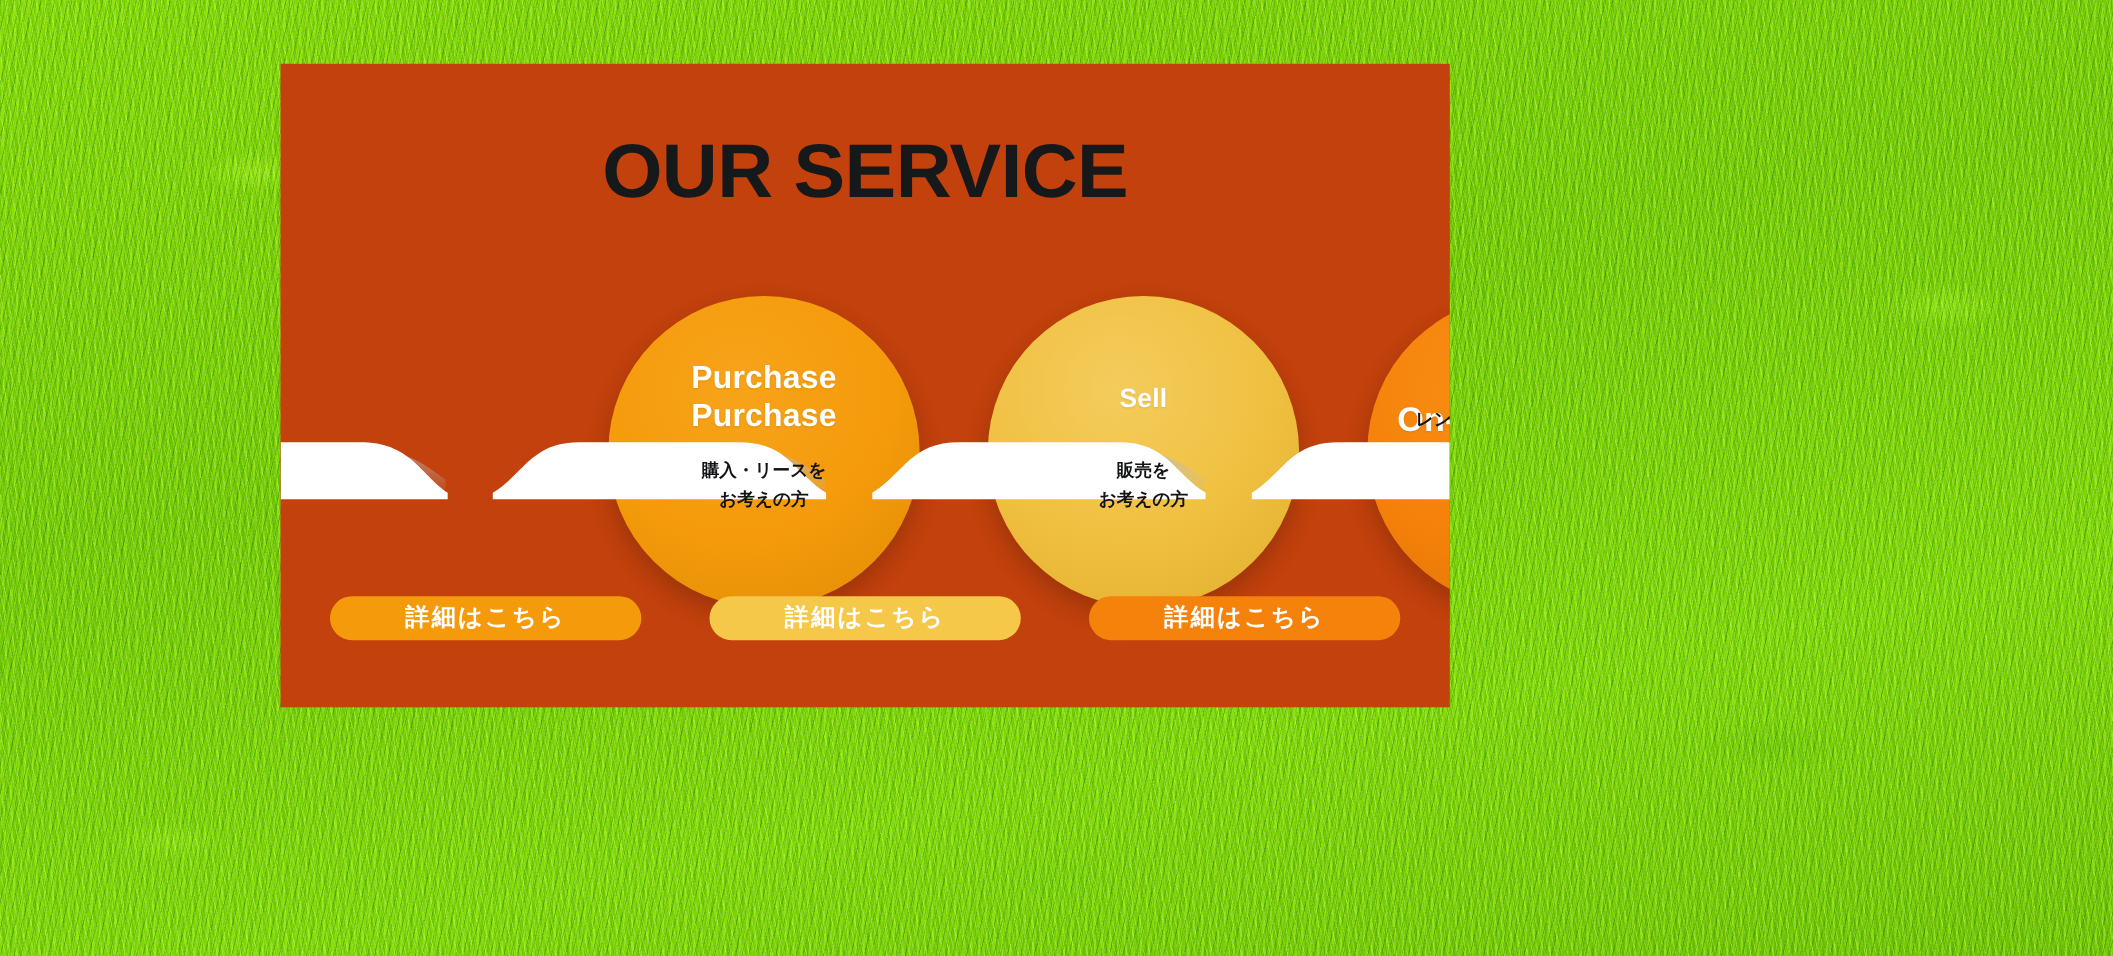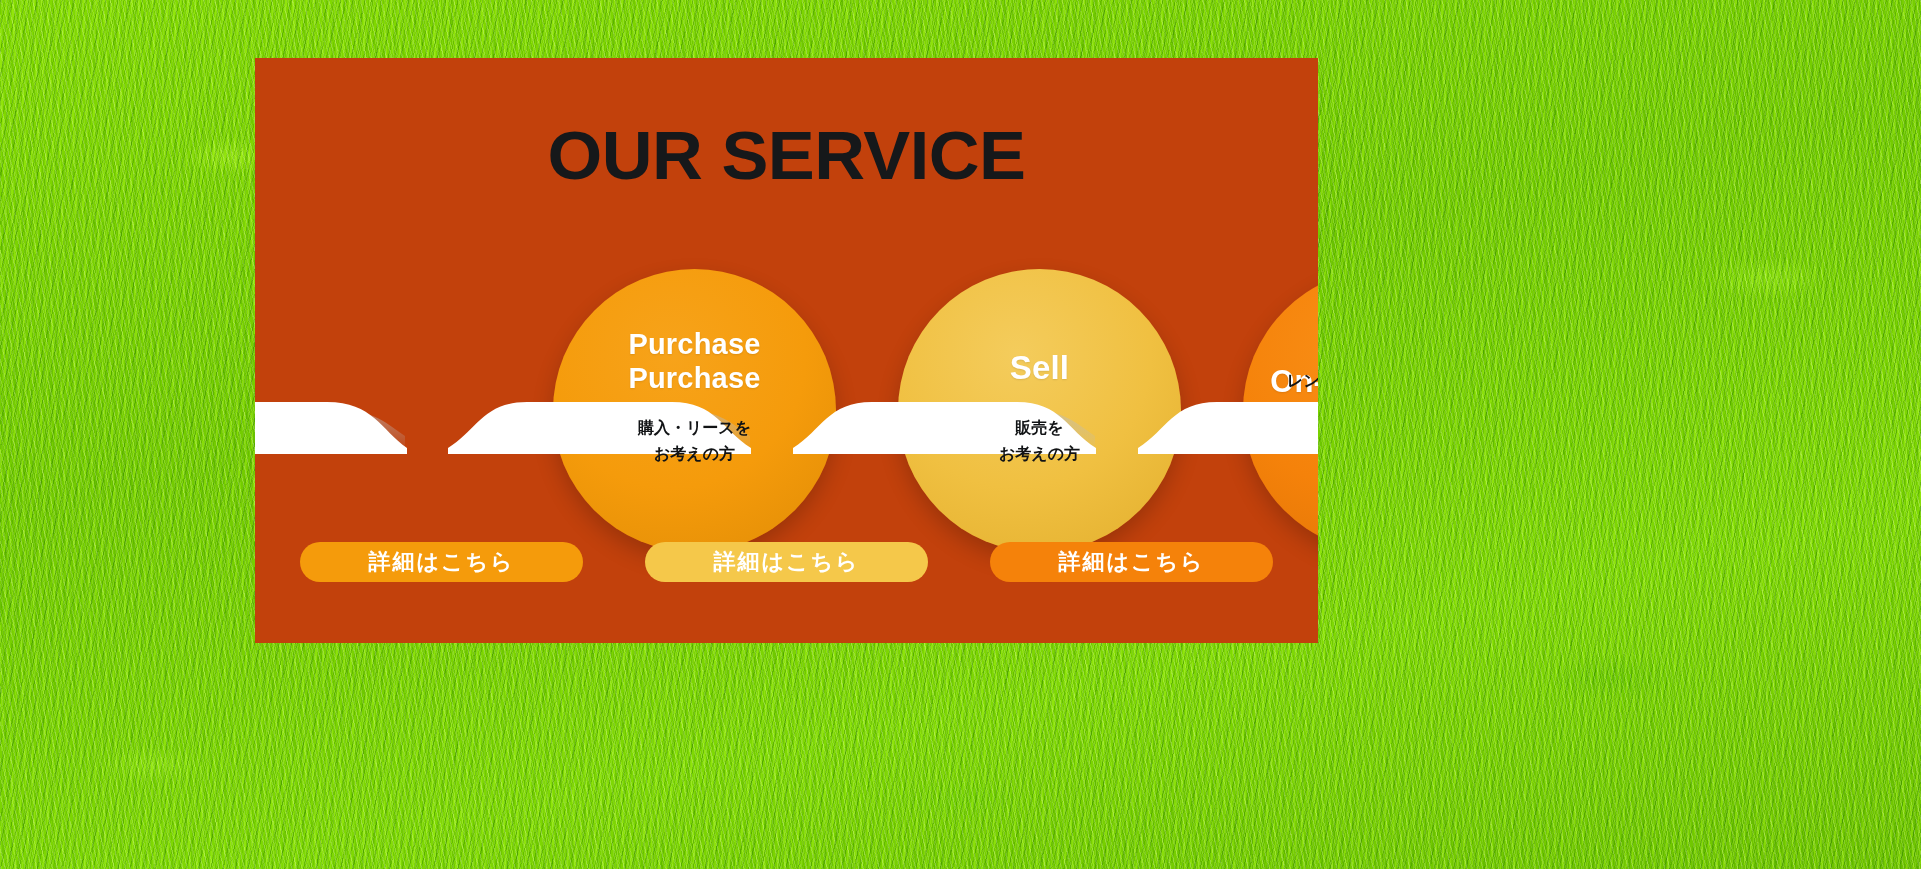--- a/index.html
+++ b/index.html
@@ -108,21 +108,21 @@
     width:283px;
     text-align:center;
     color:#ffffff;
     font-weight:bold;
     line-height:1.18;
     z-index:6;
     letter-spacing:.2px;
     text-shadow:0 1px 2px rgba(0,0,0,.10);
   }
   .circle-en.two-line{ top:269px; font-size:29px; }
-  .circle-en.one-line{ top:291px; font-size:33px; }
+  .circle-en.one-line{ top:291px; font-size:24px; }
   .circle-en.wide    { top:269px; font-size:31px; }
   .circle-en.c1{ left:298px; }
   .circle-en.c2{ left:643px; }
   .circle-en.c3{ left:988px; }
 
   
   .circle-jp{
     position:absolute;
     width:283px;
     text-align:center;

